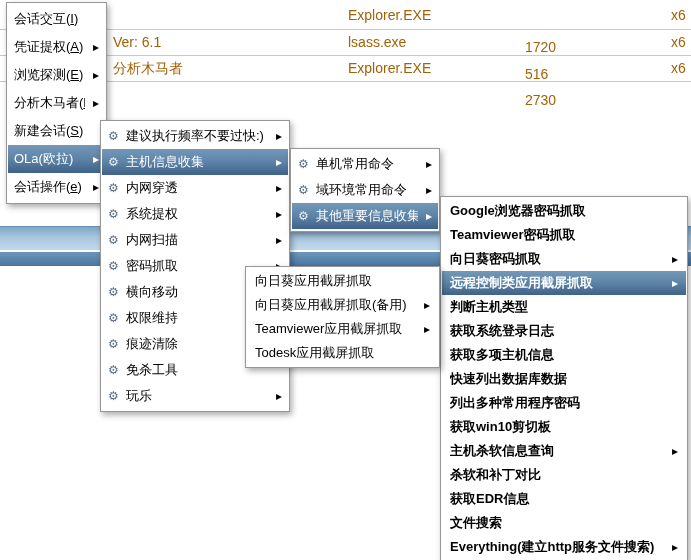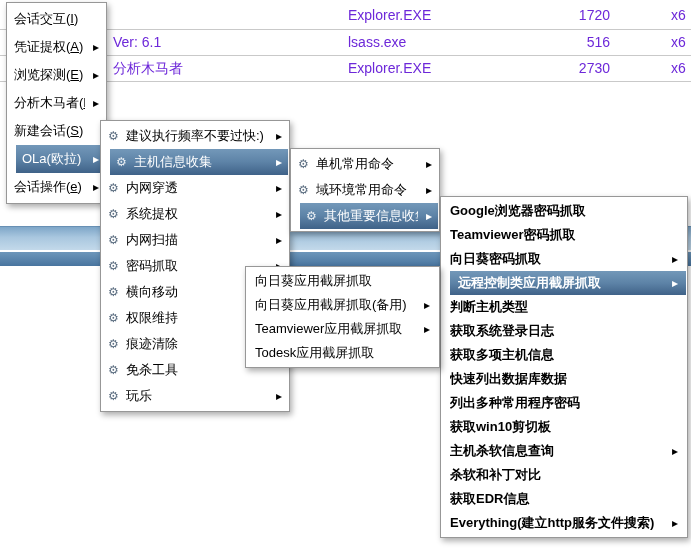--- a/index.html
+++ b/index.html
@@ -2,38 +2,38 @@
 <html><head>
 <meta charset="utf-8">
 <style>
   html,body{margin:0;padding:0;}
   body{
     width:691px;height:560px;position:relative;overflow:hidden;background:#ffffff;
     font-family:"Liberation Sans","DejaVu Sans",sans-serif;
   }
   
   .bgrow{position:absolute;left:0;width:691px;height:26px;}
-  .bgrow .c{position:absolute;top:4px;font-size:14px;color:#6d28d9;white-space:nowrap;}
+  .bgrow .c{position:absolute;top:4px;font-size:14px;color:#a16207;white-space:nowrap;}
   .col1{left:113px;}
   .col2{left:348px;}
-  .col3{left:544px;width:66px;text-align:right;}
+  .col3{left:525px;width:66px;margin-top:32px;}
   .col4{left:671px;}
   .hline{position:absolute;left:0;width:691px;height:1px;background:#c9c9c9;}
   
   .band{position:absolute;left:0;width:691px;}
   .band1{top:226px;height:23px;background:linear-gradient(180deg,#7ea6c8 0%,#a9c7df 45%,#c3d9ea 100%);border-top:1px solid #6890b4;}
   .band2{top:252px;height:14px;background:linear-gradient(180deg,#6d96ba 0%,#49759f 100%);}
   
   .menu{position:absolute;background:#ffffff;border:1px solid #979797;
         box-shadow:2px 3px 6px rgba(0,0,0,.33);padding:2px 1px;box-sizing:border-box;}
   .mi{display:flex;align-items:center;font-size:13px;color:#000;white-space:nowrap;overflow:hidden;cursor:default;}
   .mi .ic{flex:0 0 18px;font-size:12px;color:#5b6d80;}
   .mi .lbl{flex:1 1 auto;overflow:hidden;}
   .mi .arr{flex:0 0 auto;margin-left:8px;font-size:12px;line-height:1;}
-  .mi.sel{background:linear-gradient(180deg,#7398b9 0%,#5d83a7 50%,#3f6288 100%);color:#fff;margin-left:8px;}
+  .mi.sel{background:linear-gradient(180deg,#7398b9 0%,#5d83a7 50%,#3f6288 100%);color:#fff;}
   .mi.sel .ic{color:#e9eef3;}
   .u{text-decoration:underline;}
   #menu1{left:6px;top:2px;width:101px;z-index:10;}
   #menu1 .mi{height:28px;padding:0 6px;}
   #menu2{left:100px;top:120px;width:190px;z-index:20;}
   #menu2 .mi{height:26px;padding:0 6px;}
   #menu3{left:290px;top:148px;width:150px;z-index:30;}
   #menu3 .mi{height:26px;padding:0 6px;}
   #menu4{left:440px;top:196px;width:248px;z-index:40;}
   #menu4 .mi{height:24px;padding:0 8px;font-weight:bold;}
@@ -221,20 +221,24 @@
   </div>
   <div class="mi">
     <span class="lbl">杀软和补丁对比</span>
     <span class="arr"></span>
   </div>
   <div class="mi">
     <span class="lbl">获取EDR信息</span>
     <span class="arr"></span>
   </div>
   <div class="mi">
+    <span class="lbl">文件搜索</span>
+    <span class="arr"></span>
+  </div>
+  <div class="mi">
     <span class="lbl">Everything(建立http服务文件搜索)</span>
     <span class="arr">▸</span>
   </div>
 </div>
 
 <div class="menu" id="menu5">
   <div class="mi">
     <span class="lbl">向日葵应用截屏抓取</span>
     <span class="arr"></span>
   </div>

